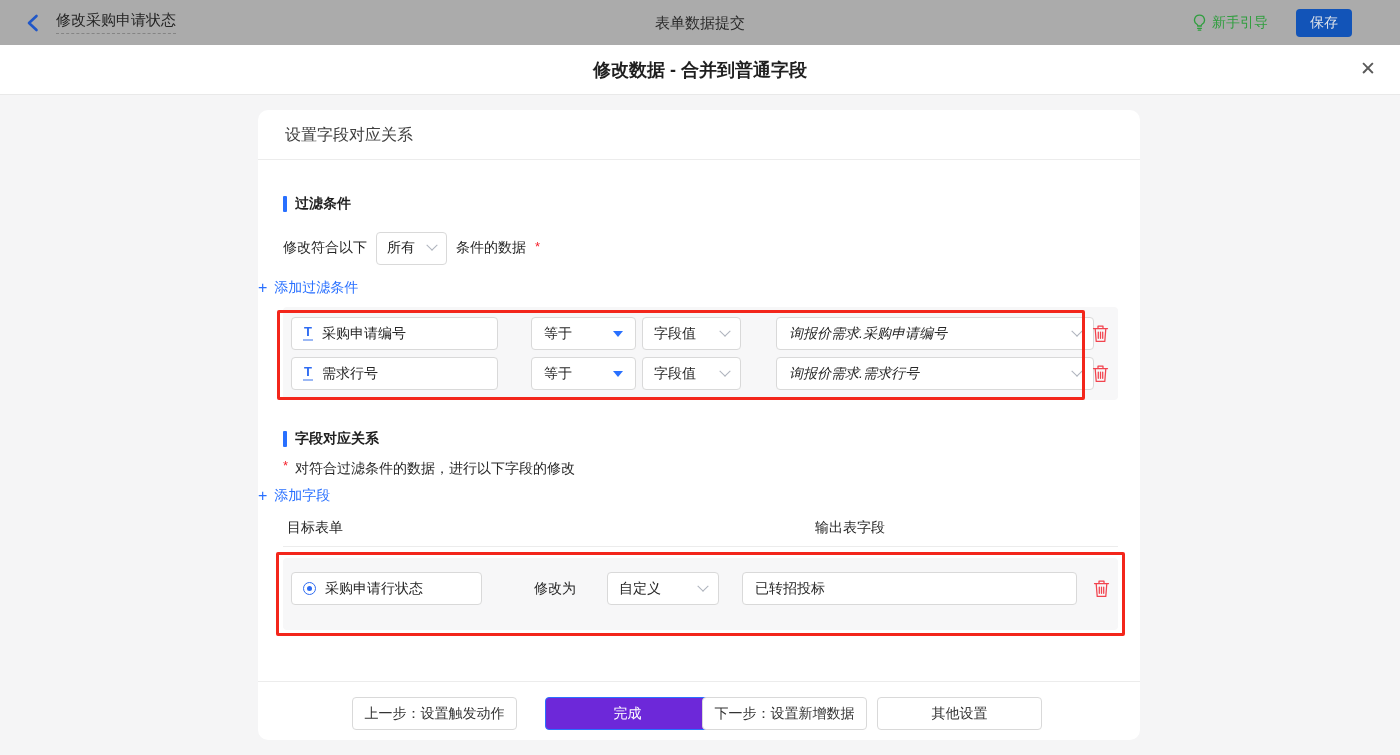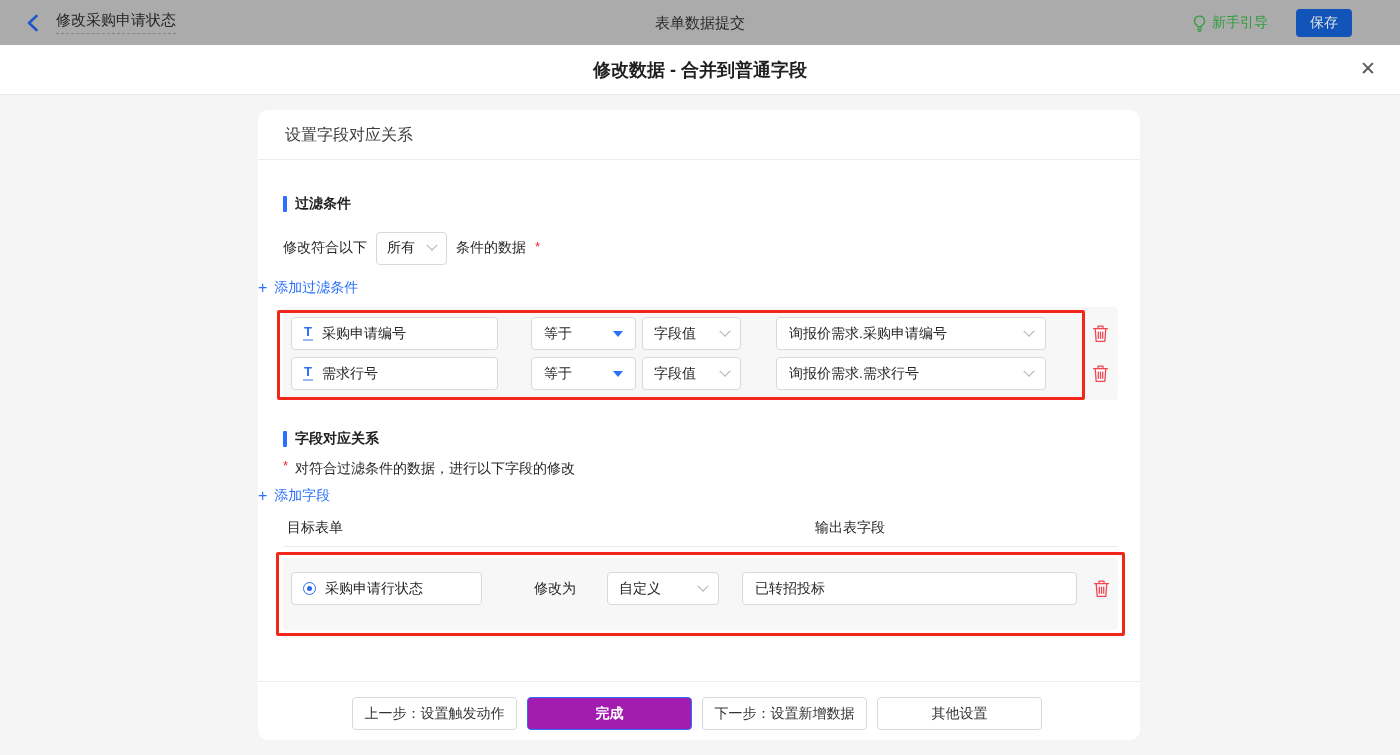--- a/index.html
+++ b/index.html
@@ -12,21 +12,21 @@
     color:#262626;
   }
 
   
   .topbar { position:absolute; left:0; top:0; width:1400px; height:45px; background:#ababab;padding-left:6px; }
   .tb-left { position:absolute; left:26px; top:0; height:45px; display:flex; align-items:center; gap:17px; }
   .back-btn { display:flex; align-items:center; cursor:pointer; }
   .tb-title { font-size:15px; color:#252525; padding-bottom:3px; border-bottom:1px dashed #848484; cursor:text; }
   .tb-center { position:absolute; left:0; top:0; width:1400px; height:36px; line-height:45px; text-align:center; font-size:15px; color:#2a2a2a; pointer-events:none; }
   .tb-right { position:absolute; right:48px; top:0; height:45px; display:flex; align-items:center; gap:28px; }
-  .guide { display:flex; align-items:flex-end; gap:6px; color:#2f9e3e; font-size:14px; cursor:pointer; }
+  .guide { display:flex; align-items:center; gap:6px; color:#2f9e3e; font-size:14px; cursor:pointer; }
   .save-btn { width:56px; height:28px; background:#1254b8; color:#dfe3e9; border:none; border-radius:4px; font-size:14px; cursor:pointer; font-family:inherit; }
 
   
   .modal-header { position:absolute; left:0; top:45px; width:1400px; height:50px; background:#ffffff; border-bottom:1px solid #e9e9e9; }
   .modal-title { width:100%; height:50px; line-height:50px; text-align:center; font-size:18px; font-weight:bold; color:#1f1f1f; }
   .modal-close { position:absolute; right:24px; top:13px; font-size:19px; color:#595959; cursor:pointer; line-height:22px; }
 
   
   .content { position:absolute; left:0; top:96px; width:1400px; height:659px; background:#f5f5f6; }
   .card { position:absolute; left:258px; top:14px; width:882px; height:630px; background:#ffffff; border-radius:10px; }
@@ -48,21 +48,21 @@
   .rows-panel { position:absolute; left:25px; background:#f7f7f8; border-radius:4px; }
   .panel-filter { top:197px; width:835px; height:93px; }
   .panel-map { top:448px; width:835px; height:72px; }
 
   .frow { position:absolute; left:0; width:835px; height:33px; }
   .frow > * { position:absolute; top:0; }
   .cell-pad { padding:0 11px; gap:9px; }
   .f-field { left:8px; width:207px; }
   .f-op { left:224px; width:105px; justify-content:space-between; padding:0 12px;margin-left:24px; }
   .f-vtype { left:359px; width:99px; justify-content:space-between; padding:0 11px; }
-  .f-value { left:493px; width:270px; justify-content:space-between; padding:0 12px; }
+  .f-value { left:493px; width:318px; justify-content:space-between; padding:0 12px;font-style:italic; }
   .f-trash { left:809px; top:7px; width:18px; height:19px; cursor:pointer; }
 
   .m-field { left:8px; width:191px; }
   .m-label { left:241px; width:62px; top:0; height:33px; line-height:33px; font-size:14px; color:#262626; text-align:center; }
   .m-mode { left:324px; width:112px; justify-content:space-between; padding:0 11px; }
   .m-value { left:459px; width:335px; padding:0 12px; cursor:text; }
   .m-trash { left:810px; top:7px; width:18px; height:19px; cursor:pointer; }
 
   .t-icon { color:#2e6bf2; font-size:13px; font-weight:bold; line-height:12px; border-bottom:2px solid #9bb8f5; padding:0 1px 1px 1px; }
   .radio-icon { width:13px; height:13px; border:1.5px solid #2e6bf2; border-radius:50%; display:flex; align-items:center; justify-content:center; }
@@ -77,21 +77,21 @@
 
   .note-row { position:absolute; left:25px; top:350px; font-size:14px; color:#262626; display:flex; gap:7px; align-items:flex-start; }
   .col-head { position:absolute; top:409px; font-size:14px; color:#262626; }
   .col-head-1 { left:29px; }
   .col-head-2 { left:557px; }
   .head-divider { position:absolute; left:25px; top:436px; width:835px; height:1px; background:#ececec; }
 
   .footer-divider { position:absolute; left:0; top:571px; width:882px; height:1px; background:#ececec; }
   .fbtn { position:absolute; top:587px; width:165px; height:33px; border:1px solid #d9d9d9; border-radius:4px; background:#fff; color:#333; font-size:14px; font-family:inherit; cursor:pointer; }
   .fbtn-prev { left:94px; }
-  .fbtn-done { left:269px; background:#a21caf; border-color:#2970ff; color:#fff;font-weight:bold; }
+  .fbtn-done { left:287px; background:#6d28d9; border-color:#2970ff; color:#fff; }
   .fbtn-next { left:444px; }
   .fbtn-other { left:619px; }
 </style>
 </head>
 <body>
 
 <div class="topbar">
   <div class="tb-left">
     <span class="back-btn">
       <svg width="13" height="18" viewBox="0 0 13 18">

